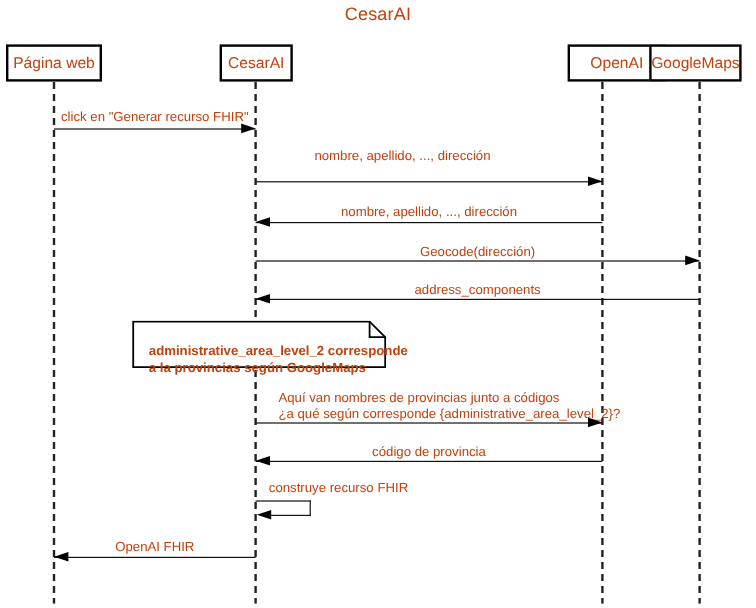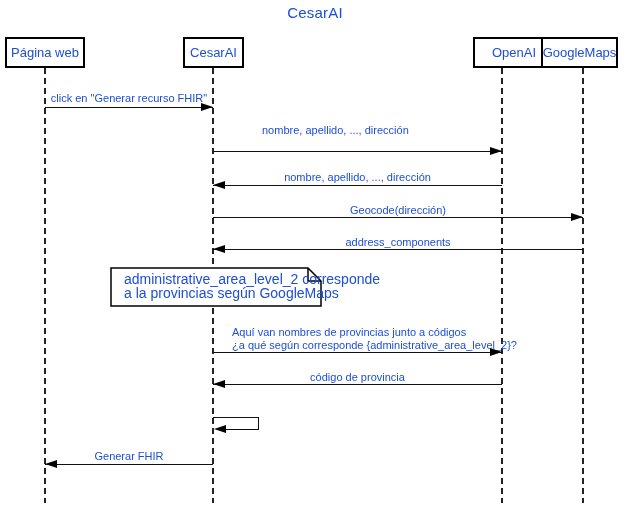--- a/index.html
+++ b/index.html
@@ -1,38 +1,38 @@
 <!DOCTYPE html>
 <html><head>
 <meta charset="utf-8">
 <style>
   html,body{margin:0;padding:0;background:#fff;}
   #canvas{
     position:relative;width:630px;height:507px;background:#fff;overflow:hidden;
-    font-family:"Liberation Sans","DejaVu Sans",sans-serif;color:#1d4ed8;
+    font-family:"Liberation Sans","DejaVu Sans",sans-serif;color:#c2410c;
   }
   .title{position:absolute;top:4px;left:0;width:630px;text-align:center;
     font-size:15px;letter-spacing:.2px;}
   .pbox{position:absolute;top:37px;height:31px;box-sizing:border-box;
     border:2px solid #000;background:#fff;display:flex;align-items:center;
     justify-content:center;font-size:13px;white-space:nowrap;}
   .lifeline{position:absolute;top:68px;height:435px;width:1.6px;
     background:repeating-linear-gradient(180deg,#222 0 6px,transparent 6px 10px);}
   .msg-label{position:absolute;font-size:11px;line-height:13px;white-space:nowrap;}
   .center{text-align:center;}
   .hline{position:absolute;height:0;border-top:1.5px solid #111;}
   .vline{position:absolute;width:0;border-left:1.5px solid #111;}
   .head-r{position:absolute;width:0;height:0;border-top:4.5px solid transparent;
     border-bottom:4.5px solid transparent;border-left:12px solid #000;}
   .head-l{position:absolute;width:0;height:0;border-top:4.5px solid transparent;
     border-bottom:4.5px solid transparent;border-right:12px solid #000;}
   .note{position:absolute;left:110px;top:267px;width:212px;height:40px;}
   .note svg{position:absolute;left:0;top:0;}
-  .note .ntext{position:absolute;left:14px;top:5px;font-size:14px;line-height:14px;
-    white-space:nowrap;}
+  .note .ntext{position:absolute;left:14px;top:19px;font-size:11px;line-height:14px;
+    white-space:nowrap;font-weight:bold;}
 </style>
 </head>
 <body>
 
 <div id="canvas">
 
   <div class="title">CesarAI</div>
 
   <div class="pbox" style="left:5px;width:80px;">
     <span>Página web</span>
@@ -89,22 +89,23 @@
     <div>Aquí van nombres de provincias junto a códigos</div>
     <div>¿a qué según corresponde {administrative_area_level_2}?</div>
   </div>
   <div class="hline" style="left:213px;top:352px;width:289px;"></div>
   <div class="head-r" style="left:490px;top:348px;"></div>
 
   <div class="msg-label center" style="left:213px;top:371px;width:289px;text-align:center;">código de provincia</div>
   <div class="hline" style="left:213px;top:384px;width:289px;"></div>
   <div class="head-l" style="left:213px;top:380px;"></div>
 
+  <div class="msg-label" style="left:224px;top:401px;">construye recurso FHIR</div>
   <div class="hline" style="left:213px;top:417px;width:46px;"></div>
   <div class="vline" style="left:258px;top:417px;height:13px;"></div>
   <div class="hline" style="left:222px;top:429px;width:37px;"></div>
   <div class="head-l" style="left:214px;top:425px;"></div>
 
-  <div class="msg-label center" style="left:45px;top:450px;width:168px;">Generar FHIR</div>
+  <div class="msg-label center" style="left:45px;top:450px;width:168px;">OpenAI FHIR</div>
   <div class="hline" style="left:45px;top:464px;width:168px;"></div>
   <div class="head-l" style="left:45px;top:460px;"></div>
 
 </div>
 
 </body></html>

